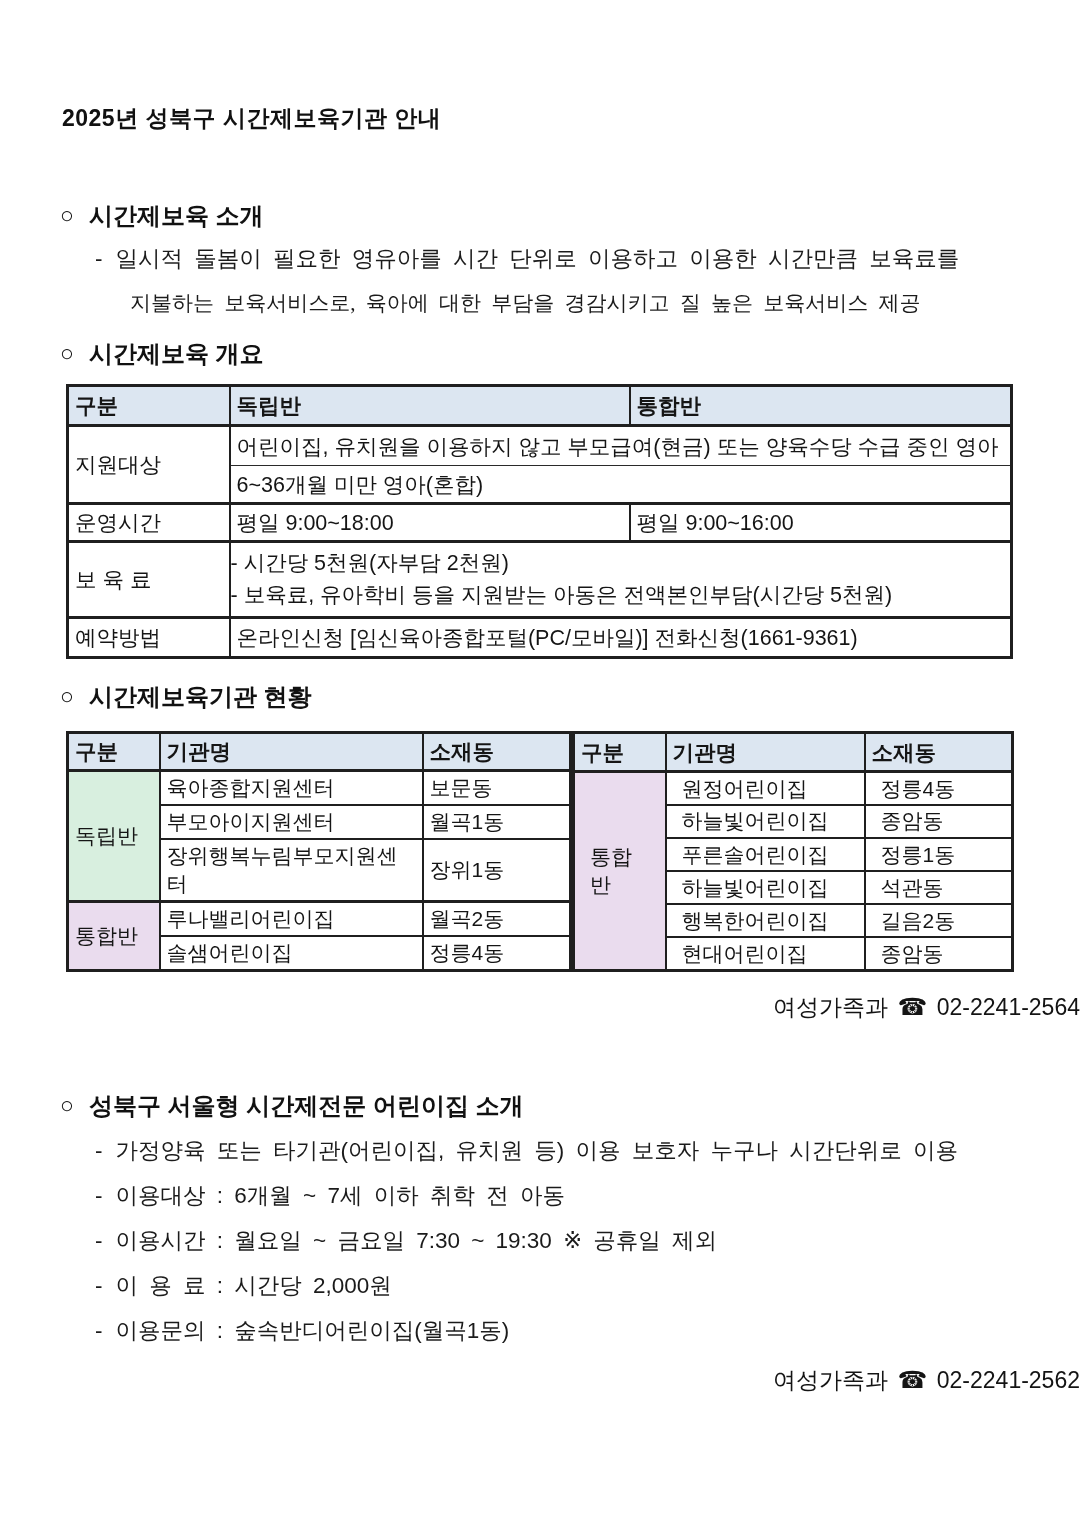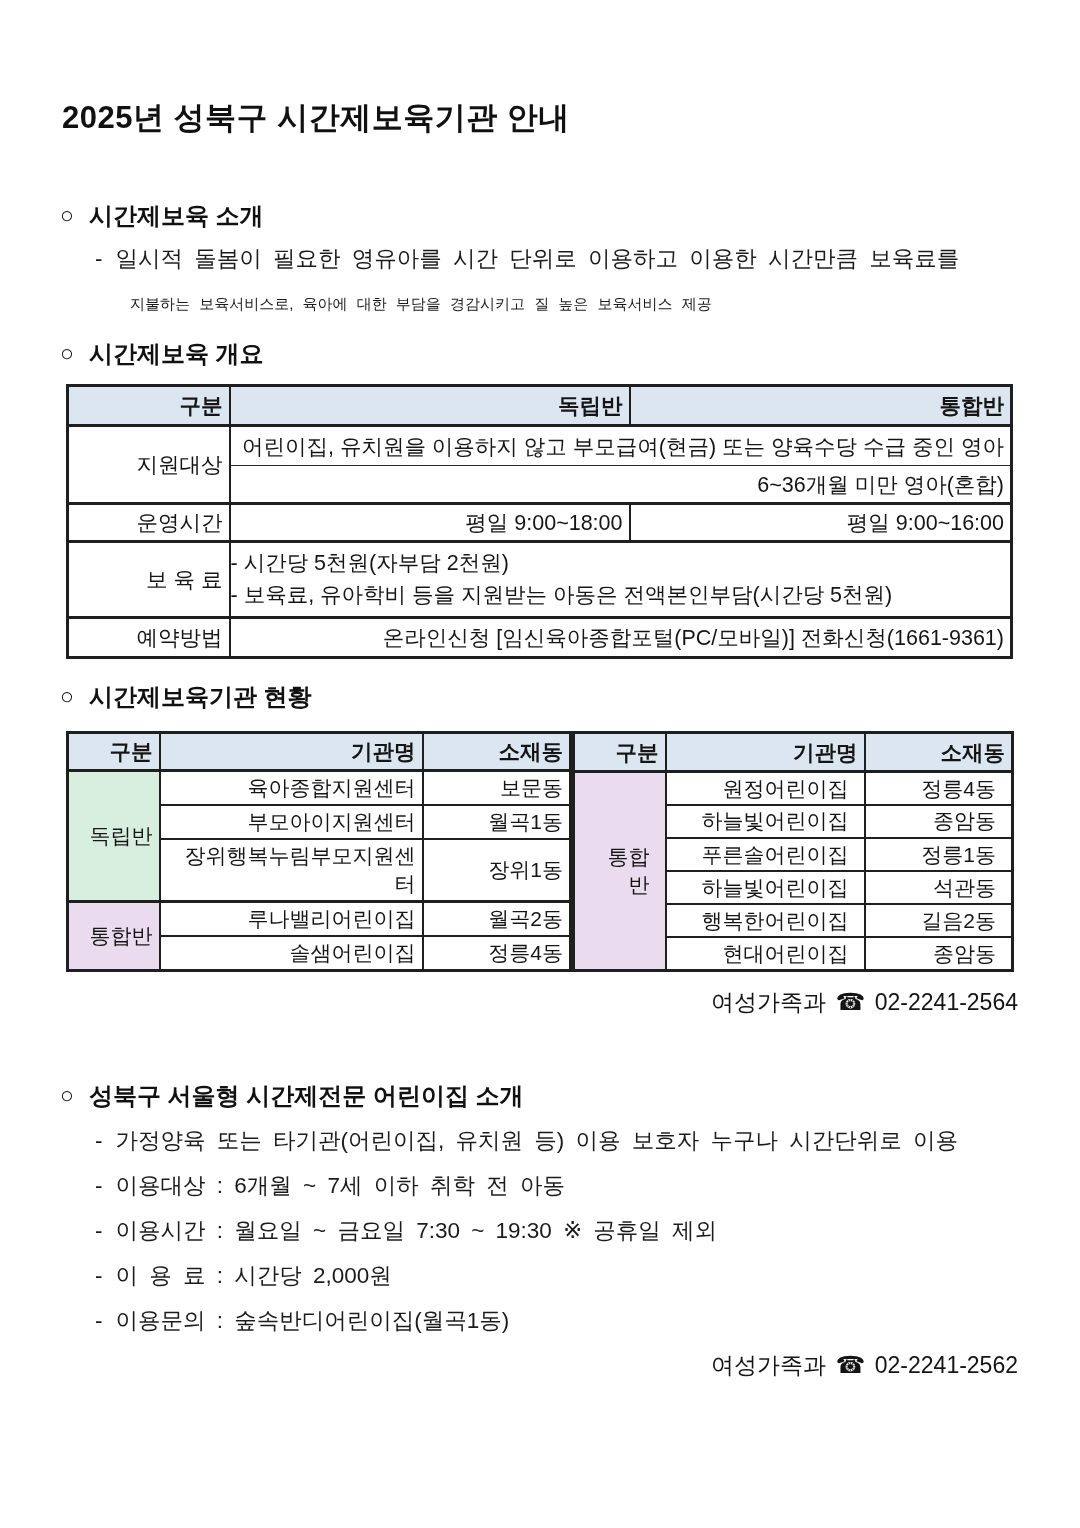--- a/index.html
+++ b/index.html
@@ -10,21 +10,21 @@
     height: 1528px;
     margin: 0 auto;
     background: #ffffff;
     color: #151515;
     font-family: "Liberation Sans", "DejaVu Sans", sans-serif;
     overflow: hidden;
   }
   .title {
     margin: 0;
     padding: 96px 0 0 62px;
-    font-size: 31px;
+    font-size: 23px;
     line-height: 44px;
     font-weight: 800;
     letter-spacing: 0.5px;
     color: #111;
   }
   .h2 {
     display: flex;
     align-items: center;
     gap: 15px;
     margin-left: 60px;
@@ -42,33 +42,34 @@
     display: flex;
     gap: 13px;
     margin-left: 95px;
     font-size: 22.5px;
     line-height: 45px;
     word-spacing: 5px;
     color: #1b1b1b;
   }
   .cont-line {
     margin-left: 130px;
-    font-size: 15px;
+    font-size: 21px;
     line-height: 45px;
     word-spacing: 5px;
     color: #1b1b1b;
+    font-family: Liberation Serif, serif;
   }
   table {
     border-collapse: collapse;
     table-layout: fixed;
     margin-left: 66px;
   }
   th, td {
     border: 2px solid #1f1f1f;
-    text-align: right;
+    text-align: left;
     vertical-align: middle;
     font-size: 21.5px;
     padding: 2px 6px;
     overflow: hidden;
   }
   .overview-table { width: 944px; margin-top: 10px; border: 3px solid #1f1f1f; }
   .overview-table th {
     height: 40px;
     background: #dce6f1;
     font-weight: 700;
@@ -90,24 +91,23 @@
     border-bottom: 3px solid #1f1f1f;
   }
   .inst-left { width: 503px; }
   .inst-right { width: 439px; border-left: 2px solid #1f1f1f; }
   .inst-left td { height: 22px; font-size: 21px; }
   .inst-right td { height: 32px; font-size: 21px; padding: 0 15px; }
   .cell-green { background: #d8efdf; }
   .cell-pink  { background: #eadcee; }
   .group-split { border-top: 3px solid #1f1f1f !important; }
   .contact {
-    margin-right: 62px;
     text-align: right;
     font-size: 23px;
-    line-height: 28px;
+    line-height: 37px;
     color: #141414;
     word-spacing: 3px;
   }
   .contact-1 { margin-top: 16px; }
   .contact-2 { margin-top: 8px; }
   .phone-icon { font-size: 24px; }
   .seoul-bullets { margin-top: 2px; }
 </style>
 </head>
 <body>

